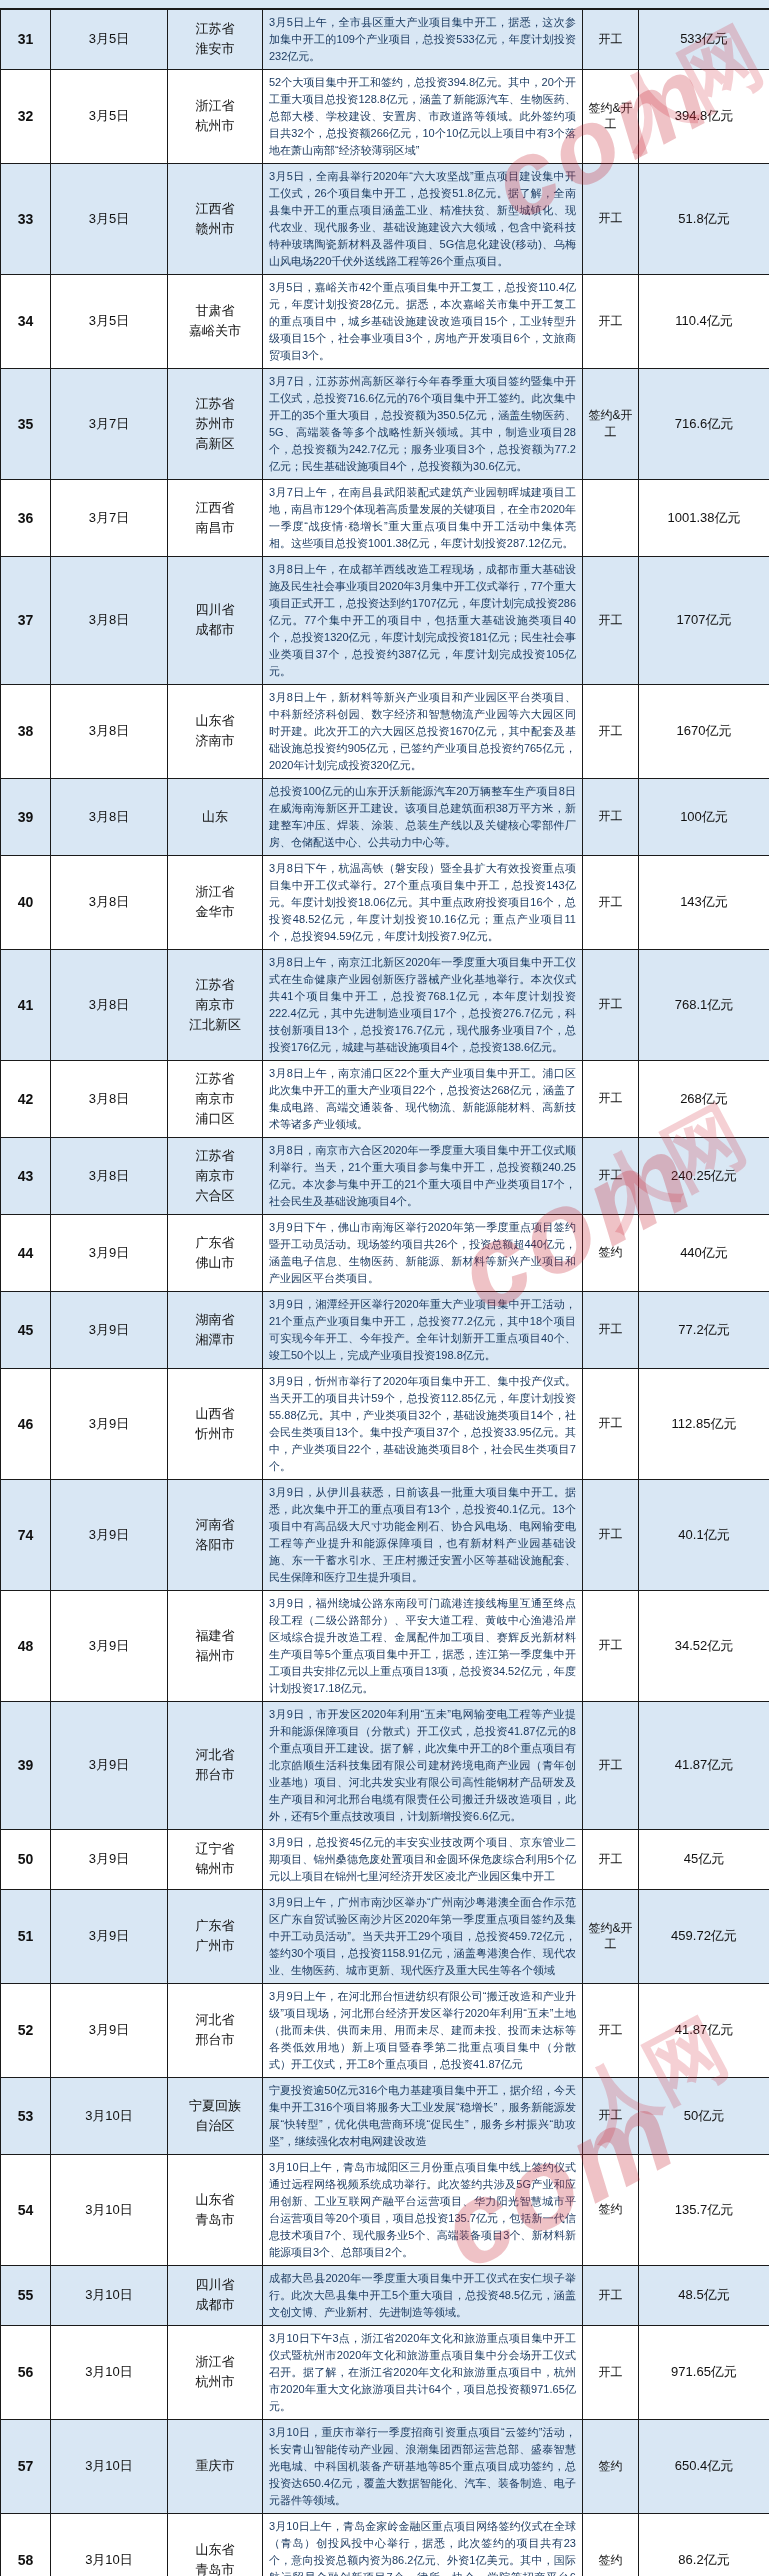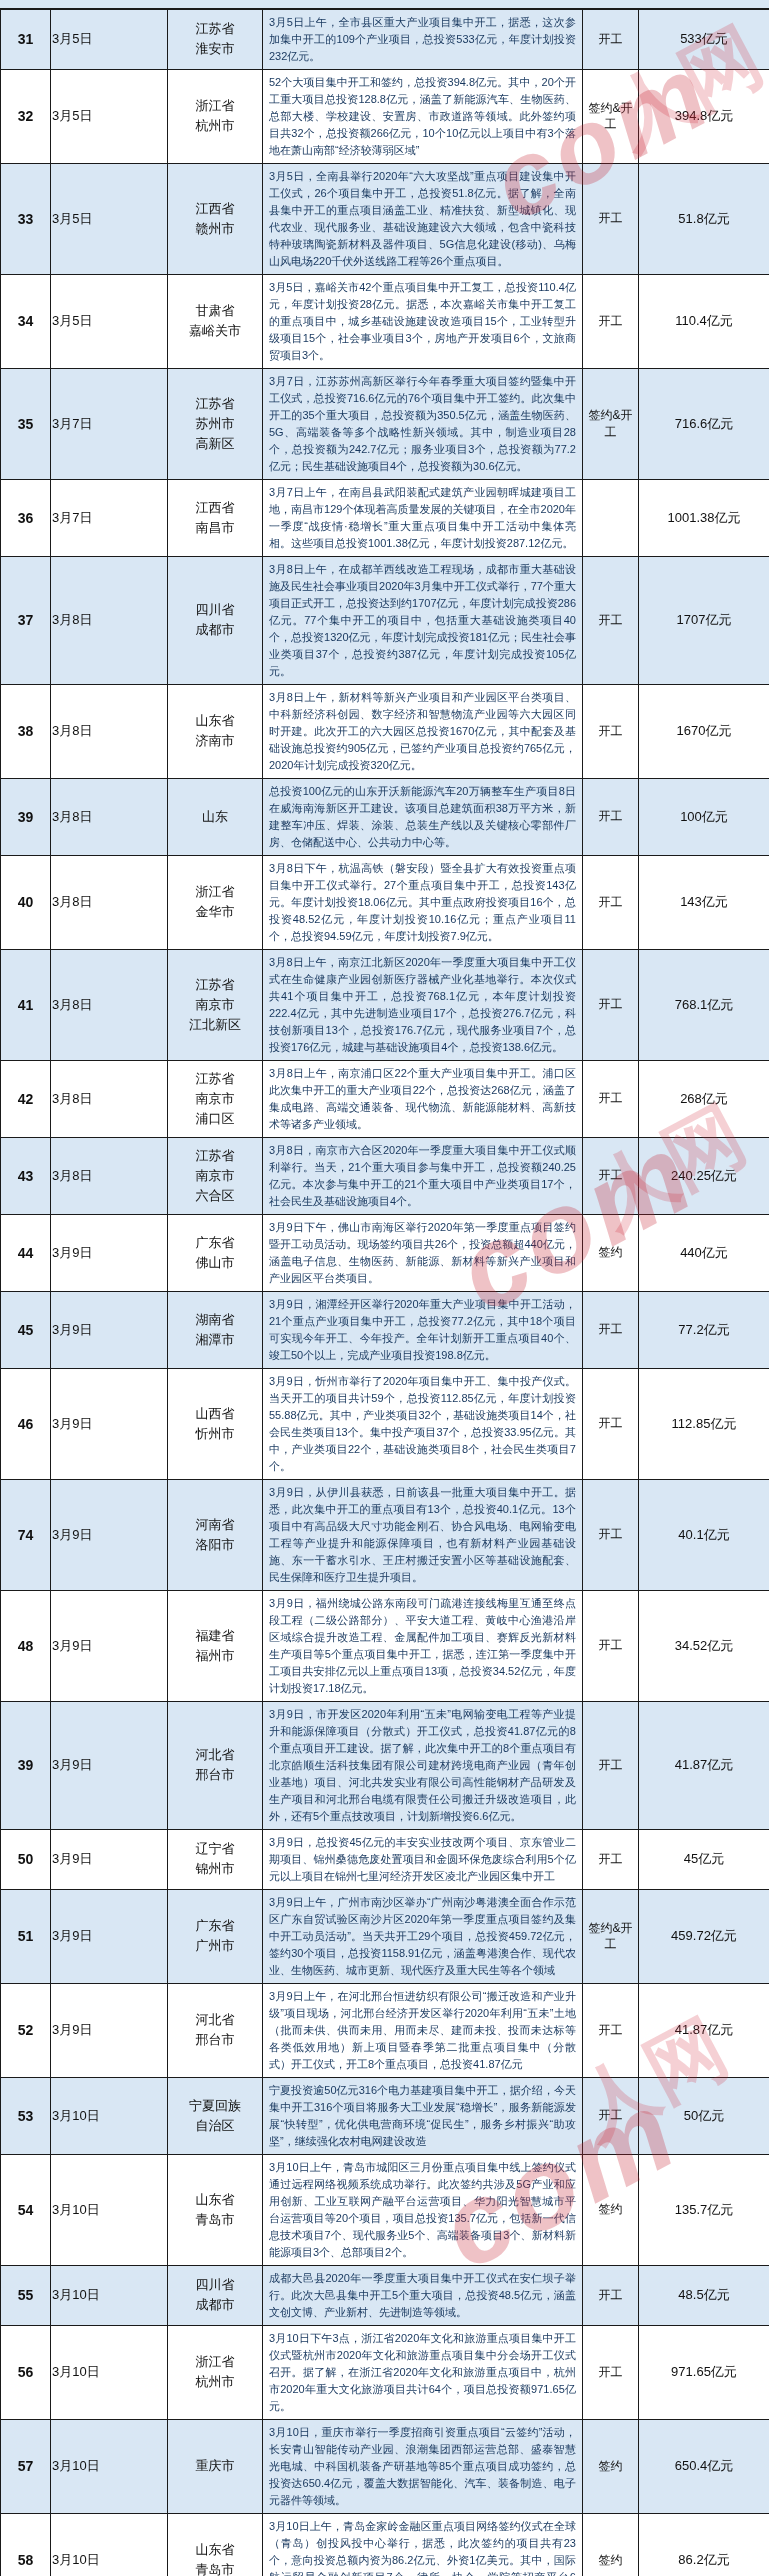--- a/index.html
+++ b/index.html
@@ -42,21 +42,21 @@
   }
   tr { background: #ffffff; }
   tr.alt { background: #d9e7f4; }
   td.c-num {
     text-align: center;
     font-weight: bold;
     font-size: 14px;
     color: #111111;
   }
   td.c-date {
-    text-align: left;
+    text-align: center;
     font-size: 13px;
     color: #111111;
   }
   td.c-loc {
     text-align: center;
     font-size: 13px;
     color: #111111;
     white-space: pre-line;
     line-height: 1.55;
     padding: 1.7px 3.5px;

